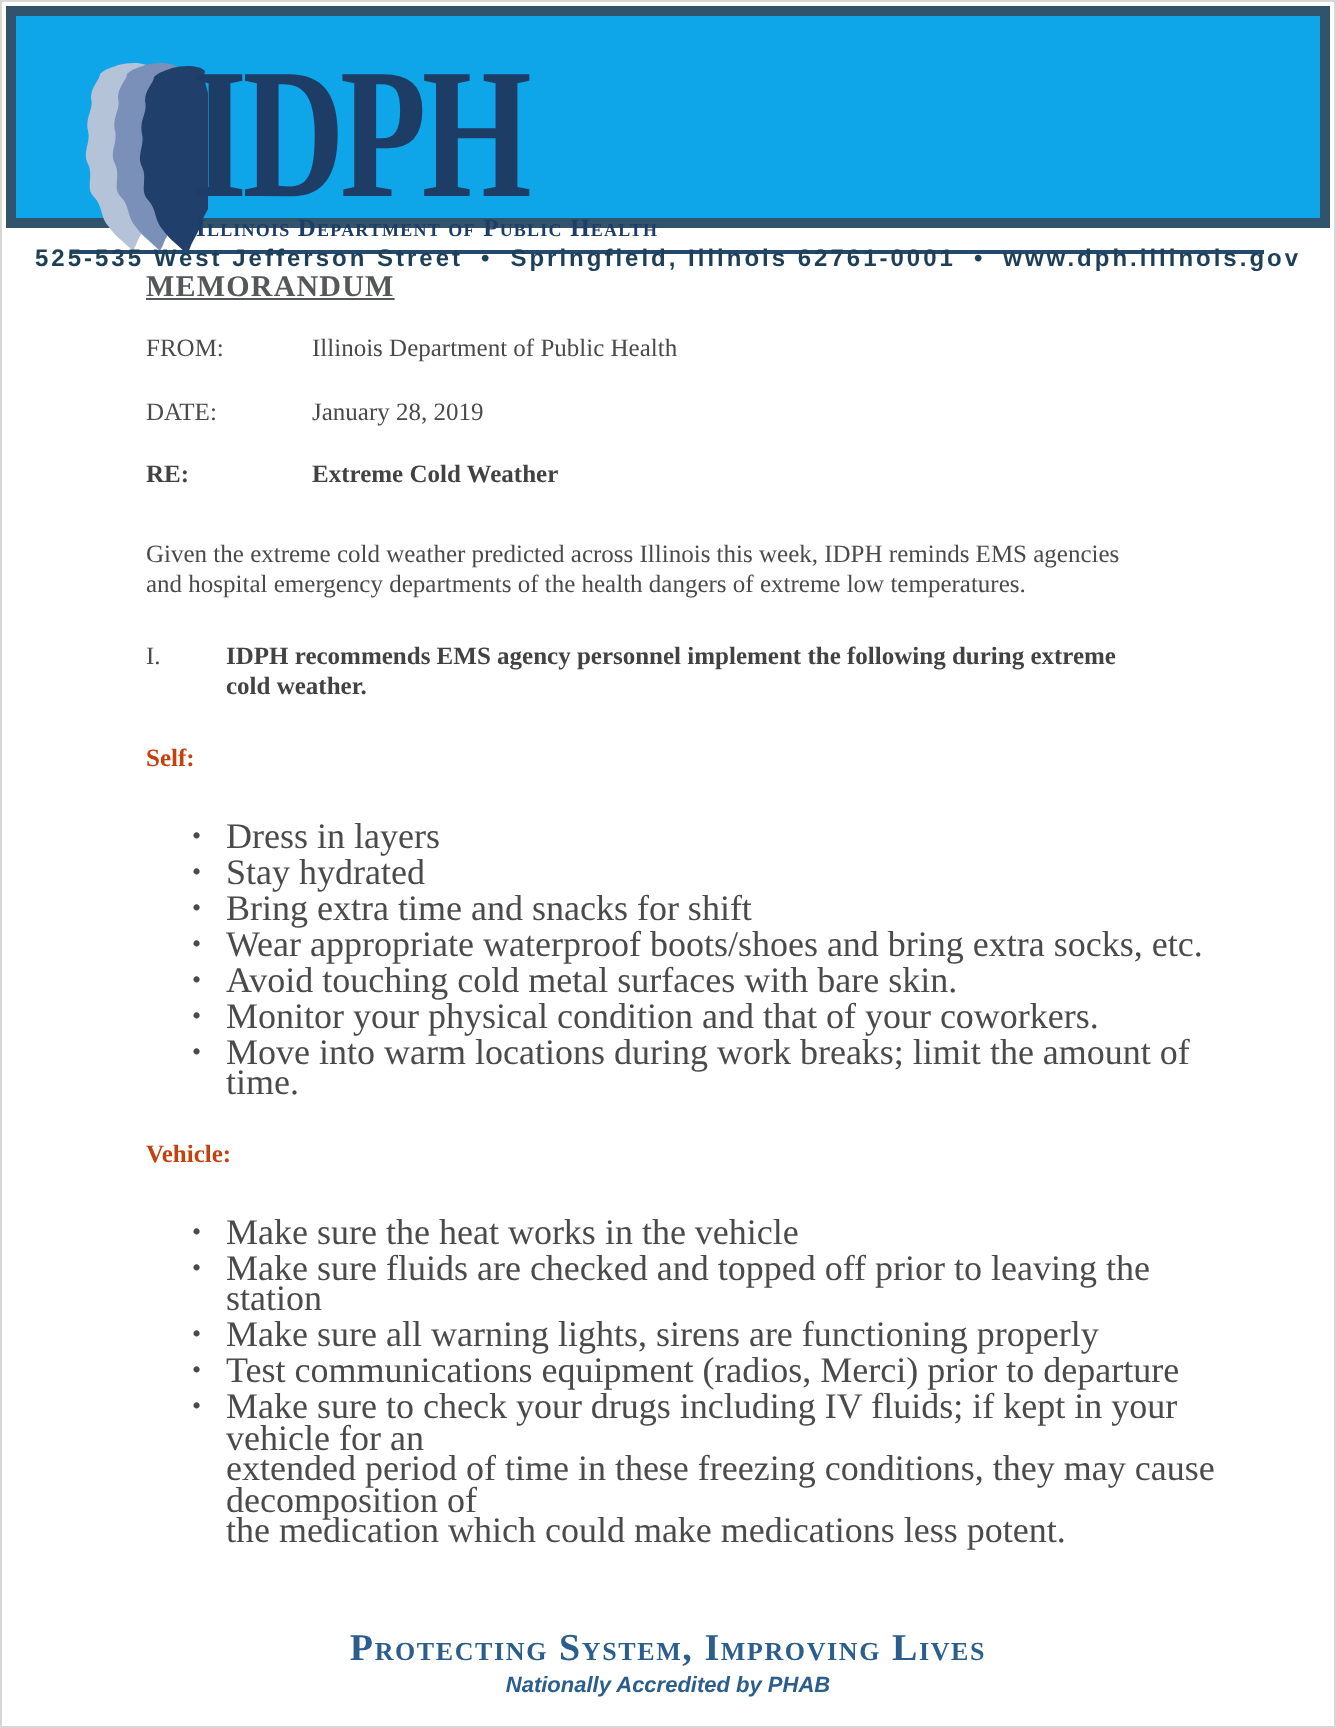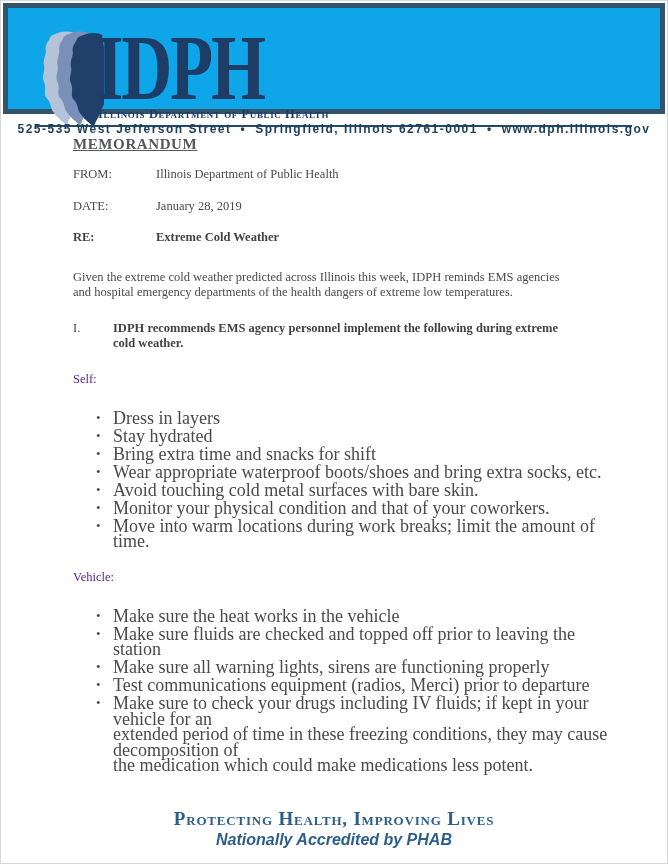--- a/index.html
+++ b/index.html
@@ -63,39 +63,39 @@
   .meta-row { display:grid; grid-template-columns:83px 1fr; margin-bottom:16px; }
   .meta-row.to { margin-bottom:20px; }
   .meta-value { white-space:pre-line; }
   .meta-row.re { font-weight:bold; color:#424242; }
 
   .intro { margin-top:24px; font-size:12.5px; line-height:15.5px; white-space:pre-line; }
 
   .numbered { margin-top:20px; display:grid; grid-template-columns:40px 1fr; font-size:12.5px; line-height:15.5px; }
   .numbered .num-text { font-weight:bold; color:#424242; white-space:pre-line; padding-right:6px; }
 
-  .sub-label { margin-top:20px; font-size:12.5px; font-weight:normal; color:#4c1d95; }
+  .sub-label { margin-top:20px; font-size:12.5px; font-weight:bold; color:#c2410c; }
 
   ul.bullets { margin-top:24px; list-style:none; padding-left:23px; font-size:18px; line-height:15.5px; }
   ul.bullets li { position:relative; padding-left:17px; white-space:pre-line; }
   ul.bullets li + li { margin-top:2.5px; }
   ul.bullets li::before { content:"\2022"; position:absolute; left:0; top:-1px; font-size:13px; color:#4a4a4a; }
 
   
   .footer { position:absolute; left:0; right:0; bottom:14px; text-align:center; }
   .tagline {
     font-family:"Liberation Serif", serif;
     font-variant:small-caps; font-weight:bold;
     font-size:19px; letter-spacing:0.8px; color:#2c5e8d;
   }
   .accreditation {
     margin-top:1px;
     font-family:"Liberation Sans", sans-serif;
     font-style:italic; font-weight:bold;
-    font-size:16px; color:#2c5e8d;
+    font-size:11px; color:#2c5e8d;
   }
 </style>
 </head>
 <body>
 
 <div class="page">
 
   <div class="letterhead">
     <div class="logo-shapes">
       <svg width="66" height="96" viewBox="0 0 44 64" xmlns="http://www.w3.org/2000/svg">
@@ -159,17 +159,17 @@
         <li>Make sure fluids are checked and topped off prior to leaving the station</li>
         <li>Make sure all warning lights, sirens are functioning properly</li>
         <li>Test communications equipment (radios, Merci) prior to departure</li>
         <li>Make sure to check your drugs including IV fluids; if kept in your vehicle for an
 extended period of time in these freezing conditions, they may cause decomposition of
 the medication which could make medications less potent.</li>
       </ul>
   </div>
 
   <div class="footer">
-    <div class="tagline">Protecting Health, Improving Lives</div>
+    <div class="tagline">Protecting System, Improving Lives</div>
     <div class="accreditation">Nationally Accredited by PHAB</div>
   </div>
 
 </div>
 
 </body></html>

